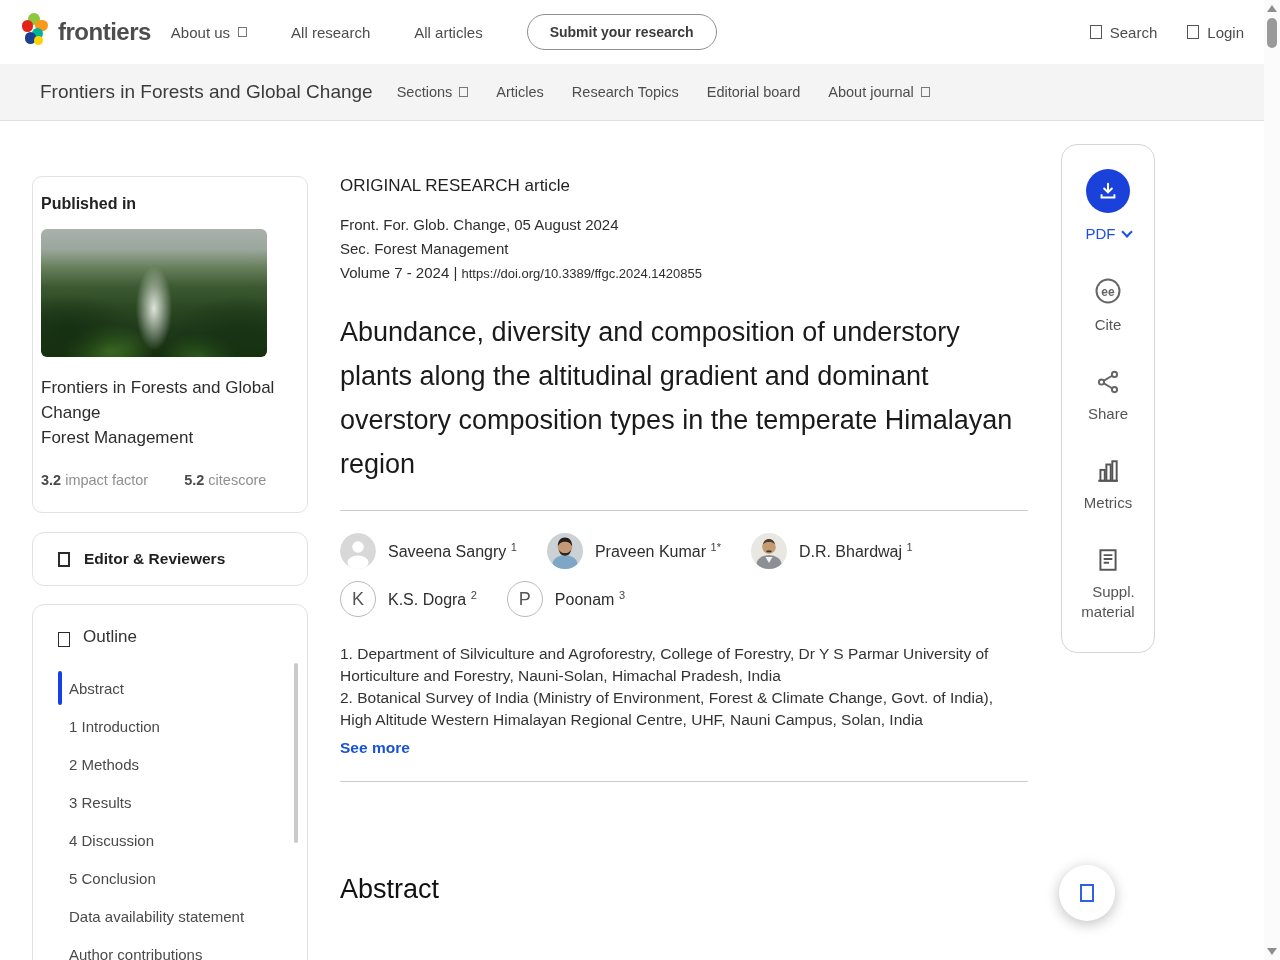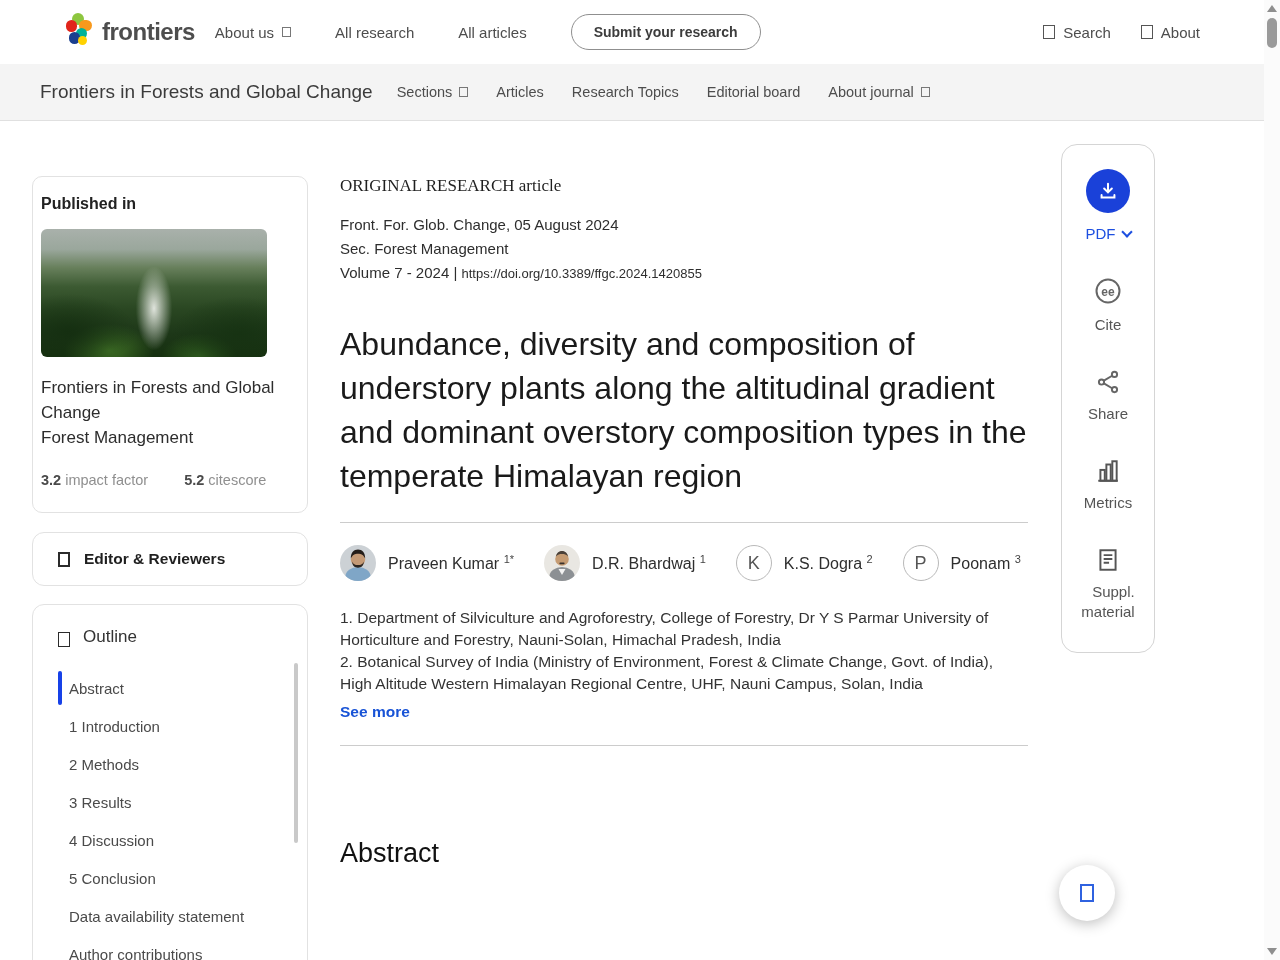--- a/index.html
+++ b/index.html
@@ -2,21 +2,21 @@
 <html><head>
 <meta charset="utf-8">
 <style>
   * { box-sizing: border-box; margin: 0; padding: 0; }
   html,body { width:1280px; height:960px; }
   body { font-family: "Liberation Sans", sans-serif; background:#fff; color:#333; overflow:hidden; }
   .page { position:relative; width:1280px; height:960px; overflow:hidden; background:#fff; }
 
   
   .topnav { position:absolute; top:0; left:0; width:1264px; height:64px; background:#fff;
-            display:flex; align-items:center; padding:0 64px; }
+            display:flex; align-items:center; padding:0 20px; }
   .brand { display:flex; align-items:center; gap:8px; cursor:pointer; }
   .brand-text { font-size:24px; font-weight:bold; color:#4d4d4d; letter-spacing:-0.5px; }
   .topnav-links { display:flex; align-items:center; margin-left:20px; gap:44px; }
   .topnav a { text-decoration:none; color:#4d4d4d; font-size:15px; display:flex; align-items:center; gap:8px; cursor:pointer; }
   .submit-btn { border:1px solid #8f8f8f; background:#fff; border-radius:19px; padding:9px 22px;
                 font-family:inherit; font-size:14px; font-weight:bold; color:#3c3c3c; cursor:pointer; }
   .topnav-right { margin-left:auto; display:flex; align-items:center; gap:30px; }
 
   
   .tofu { display:inline-block; border:1px solid #777; }
@@ -59,24 +59,24 @@
   .outline-title { font-size:17px; color:#333; }
   .outline-list { margin-top:22px; }
   .outline-item { position:relative; height:38px; display:flex; align-items:center; padding-left:36px;
                   font-size:15px; color:#4a4a4a; cursor:pointer; }
   .outline-item.active::before { content:""; position:absolute; left:25px; top:2px; width:4px; height:34px;
                   background:#1741e8; border-radius:2px; }
   .outline-scroll { position:absolute; right:9px; top:58px; width:4px; height:180px; background:#c9c9c9; border-radius:2px; cursor:pointer; }
 
   
   .main { position:absolute; left:340px; top:176px; width:688px; }
-  .kicker { font-size:17px; color:#1f1f1f;font-family:Liberation Serif, serif; }
+  .kicker { font-size:17px; color:#1f1f1f; }
   .meta { margin-top:17px; font-size:15px; color:#2e2e2e; line-height:24px; }
   .meta .doi { font-size:13px; }
-  .art-title { margin-top:36px; font-size:32px; font-weight:400; color:#1a1a1a; line-height:44px; }
+  .art-title { margin-top:24px; font-size:27px; font-weight:400; color:#1a1a1a; line-height:44px; }
   .divider { border:none; border-top:1px solid #ccc; margin-top:24px; }
   .authors { margin-top:22px; display:flex; flex-wrap:wrap; column-gap:30px; row-gap:12px; }
   .author { display:flex; align-items:center; gap:12px; cursor:pointer; }
   .avatar { width:36px; height:36px; border-radius:50%; overflow:hidden; flex:0 0 36px; }
   .avatar svg { display:block; width:36px; height:36px; }
   .avatar-letter { display:flex; align-items:center; justify-content:center; border:1px solid #b9b9b9;
                    color:#555; font-size:18px; background:#fff; }
   .author-name { font-size:16px; color:#2e2e2e; }
   .author-name sup { font-size:11px; color:#444; }
   .affils { margin-top:26px; }
@@ -136,21 +136,21 @@
       <a>All articles</a>
       <button class="submit-btn">Submit your research</button>
     </nav>
     <div class="topnav-right">
       <a>
         <span class="tofu tofu-md"></span>
         <span>Search</span>
       </a>
       <a>
         <span class="tofu tofu-md"></span>
-        <span>About</span>
+        <span>Login</span>
       </a>
     </div>
   </header>
 
   <div class="journal-nav">
     <span class="journal-title">Frontiers in Forests and Global Change</span>
     <nav>
       <a>
         <span>Sections</span>
         <span class="tofu tofu-sm"></span>
@@ -212,20 +212,30 @@
       <div>
         <span>Volume 7 - 2024</span>
         <span>|</span>
         <span class="doi">https://doi.org/10.3389/ffgc.2024.1420855</span>
       </div>
     </div>
     <h1 class="art-title">Abundance, diversity and composition of understory plants along the altitudinal gradient and dominant overstory composition types in the temperate Himalayan region</h1>
     <hr class="divider">
 
     <div class="authors">
+      <div class="author">
+        <span class="avatar">
+          <svg viewBox="0 0 36 36">
+              <circle cx="18" cy="18" r="18" fill="#d8d8d8"></circle>
+              <circle cx="18" cy="14" r="5.8" fill="#fff"></circle>
+              <ellipse cx="18" cy="29.5" rx="10.5" ry="7" fill="#fff"></ellipse>
+            </svg>
+        </span>
+        <span class="author-name"><span>Saveena Sangry</span> <sup>1</sup></span>
+      </div>
       <div class="author">
         <span class="avatar">
           <svg viewBox="0 0 36 36">
               <rect width="36" height="36" fill="#ccd1d5"></rect>
               <ellipse cx="18" cy="31" rx="12.5" ry="9" fill="#7fa6c7"></ellipse>
               <circle cx="18" cy="14.5" r="7.2" fill="#c49a76"></circle>
               <path d="M10.8 13.5c0-6 3-9 7.2-9s7.2 3 7.2 9c-1.9-3.8-3.9-4.8-7.2-4.8s-5.3 1-7.2 4.8z" fill="#241d19"></path>
               <path d="M12 16.5c.4 4.4 2.8 6.2 6 6.2s5.6-1.8 6-6.2c-1.2 2.7-3 3.6-6 3.6s-4.8-.9-6-3.6z" fill="#2d2620"></path>
             </svg>
         </span>

